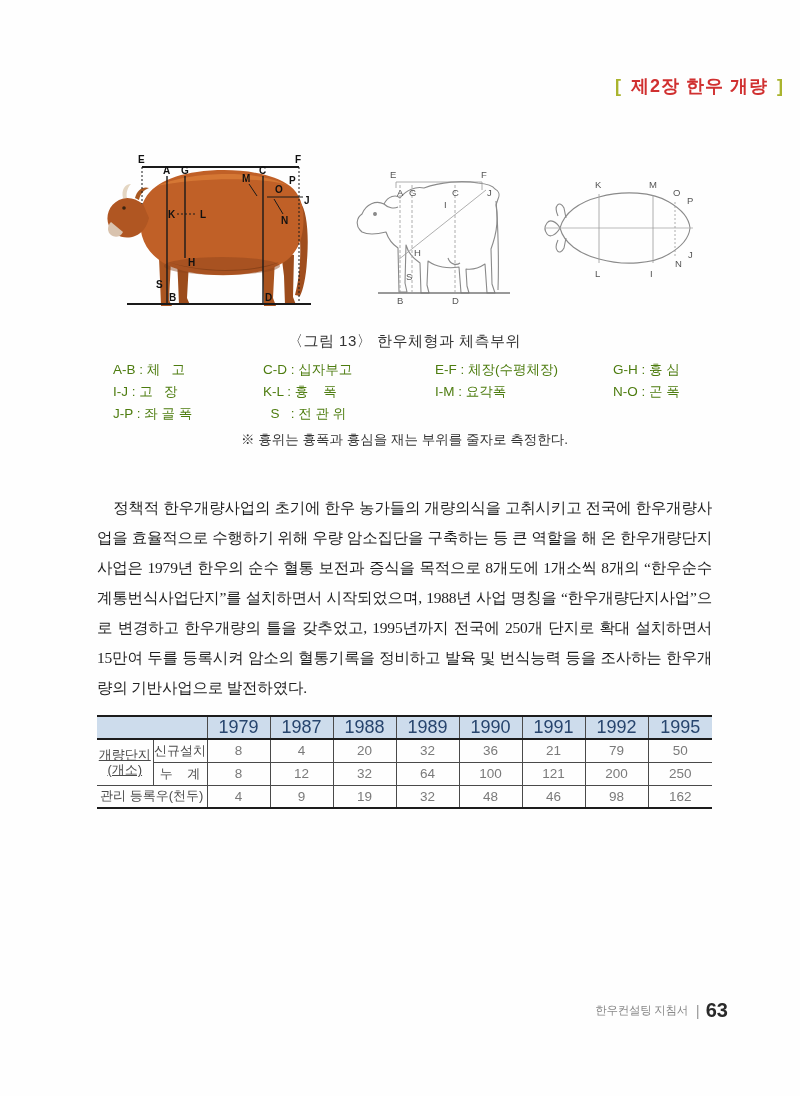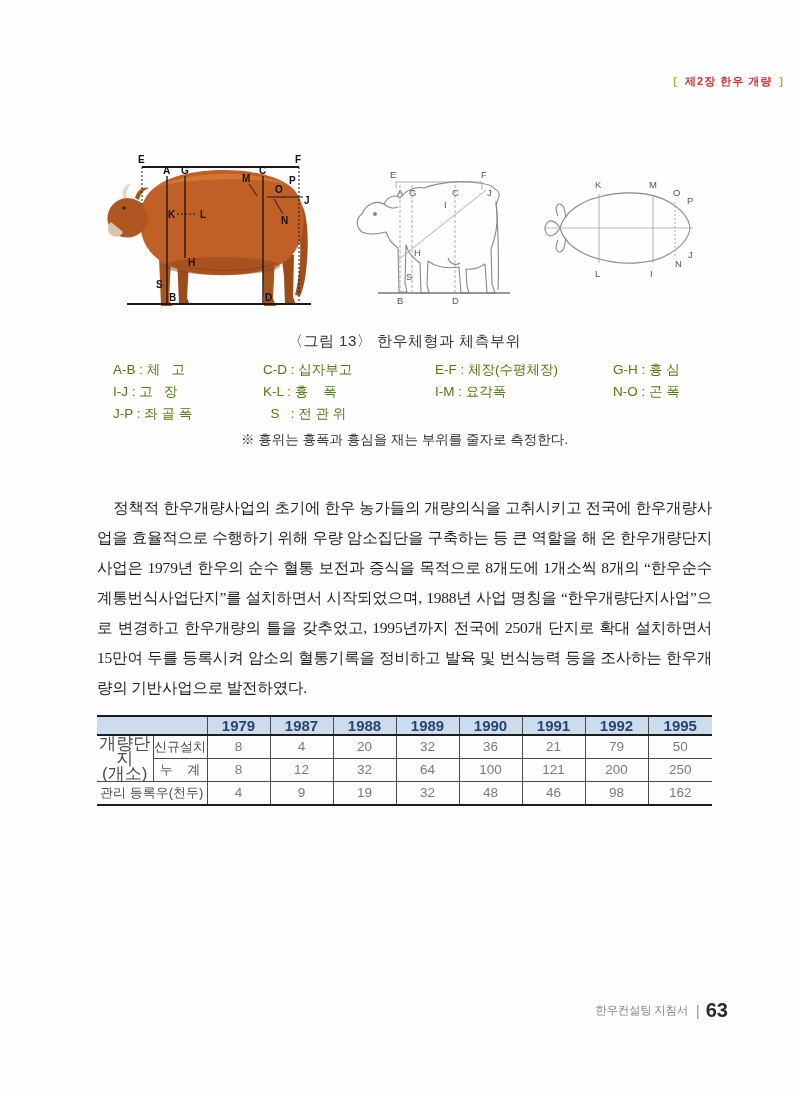--- a/index.html
+++ b/index.html
@@ -4,21 +4,21 @@
 <style>
   * { margin:0; padding:0; box-sizing:border-box; }
   html,body { background:#ffffff; }
   .page {
     position:relative; width:800px; height:1096px; background:#fefefe;
     font-family:"Liberation Sans", sans-serif; color:#222; overflow:hidden;
   }
   
   .chapter-header {
     position:absolute; top:74px; right:16px;
-    font-size:11px; font-weight:bold; letter-spacing:1px;
+    font-size:18px; font-weight:bold; letter-spacing:1px;
   }
   .chapter-header .bracket { color:#a9b42d; font-weight:bold; }
   .chapter-header .chapter-title { color:#d03030; margin:0 3px; }
 
   .content { position:absolute; left:97px; top:138px; width:615px; }
 
   
   .diagram-row { display:flex; justify-content:space-between; align-items:center; height:182px; }
   .diagram { flex:0 0 auto; }
   svg text { font-family:"Liberation Sans", sans-serif; }
@@ -50,24 +50,24 @@
   .table-caption { margin-top:18px; font-size:14px; color:#2a2a2a; letter-spacing:-0.3px; }
 
   table.data-table {
     margin-top:12px; width:615px; border-collapse:collapse; table-layout:fixed;
     border-top:2.5px solid #1c1c1c; border-bottom:2.5px solid #1c1c1c;
     font-size:13.5px;
   }
   table.data-table td, table.data-table th { border-left:1px solid #4a4a4a; border-right:1px solid #4a4a4a; padding:0; text-align:center; vertical-align:middle; }
   table.data-table tr td:first-child, table.data-table tr th:first-child { border-left:none; }
   table.data-table tr td:last-child, table.data-table tr th:last-child { border-right:none; }
-  table.data-table thead th { background:#cddcec; height:17px; font-weight:bold; font-size:15px; color:#27456e; border-bottom:2px solid #1c1c1c; }
+  table.data-table thead th { background:#cddcec; height:17px; font-weight:normal; font-size:18px; color:#27456e; border-bottom:2px solid #1c1c1c; }
   table.data-table thead .corner { background:#cddcec; }
   table.data-table tbody td { height:23px; border-top:1px solid #4a4a4a; }
-  td.group-label { font-size:17px; color:#4a4a4a; line-height:15px; }
+  td.group-label { font-size:13px; color:#4a4a4a; line-height:15px;text-decoration:underline; }
   td.row-label { font-size:13px; color:#4a4a4a; white-space:pre; }
   td.value-cell { color:#7a7a7a; font-size:13.5px; }
 
   .footer {
     position:absolute; top:999px; right:72px; display:flex; align-items:center;
   }
   .footer .booklet { font-size:11.5px; color:#888; letter-spacing:-0.3px; }
   .footer .sep { color:#9a9a9a; font-size:15px; margin:0 6px 0 8px; font-weight:300; }
   .footer .page-number { font-size:20px; font-weight:bold; color:#2a2a2a; }
 </style>

